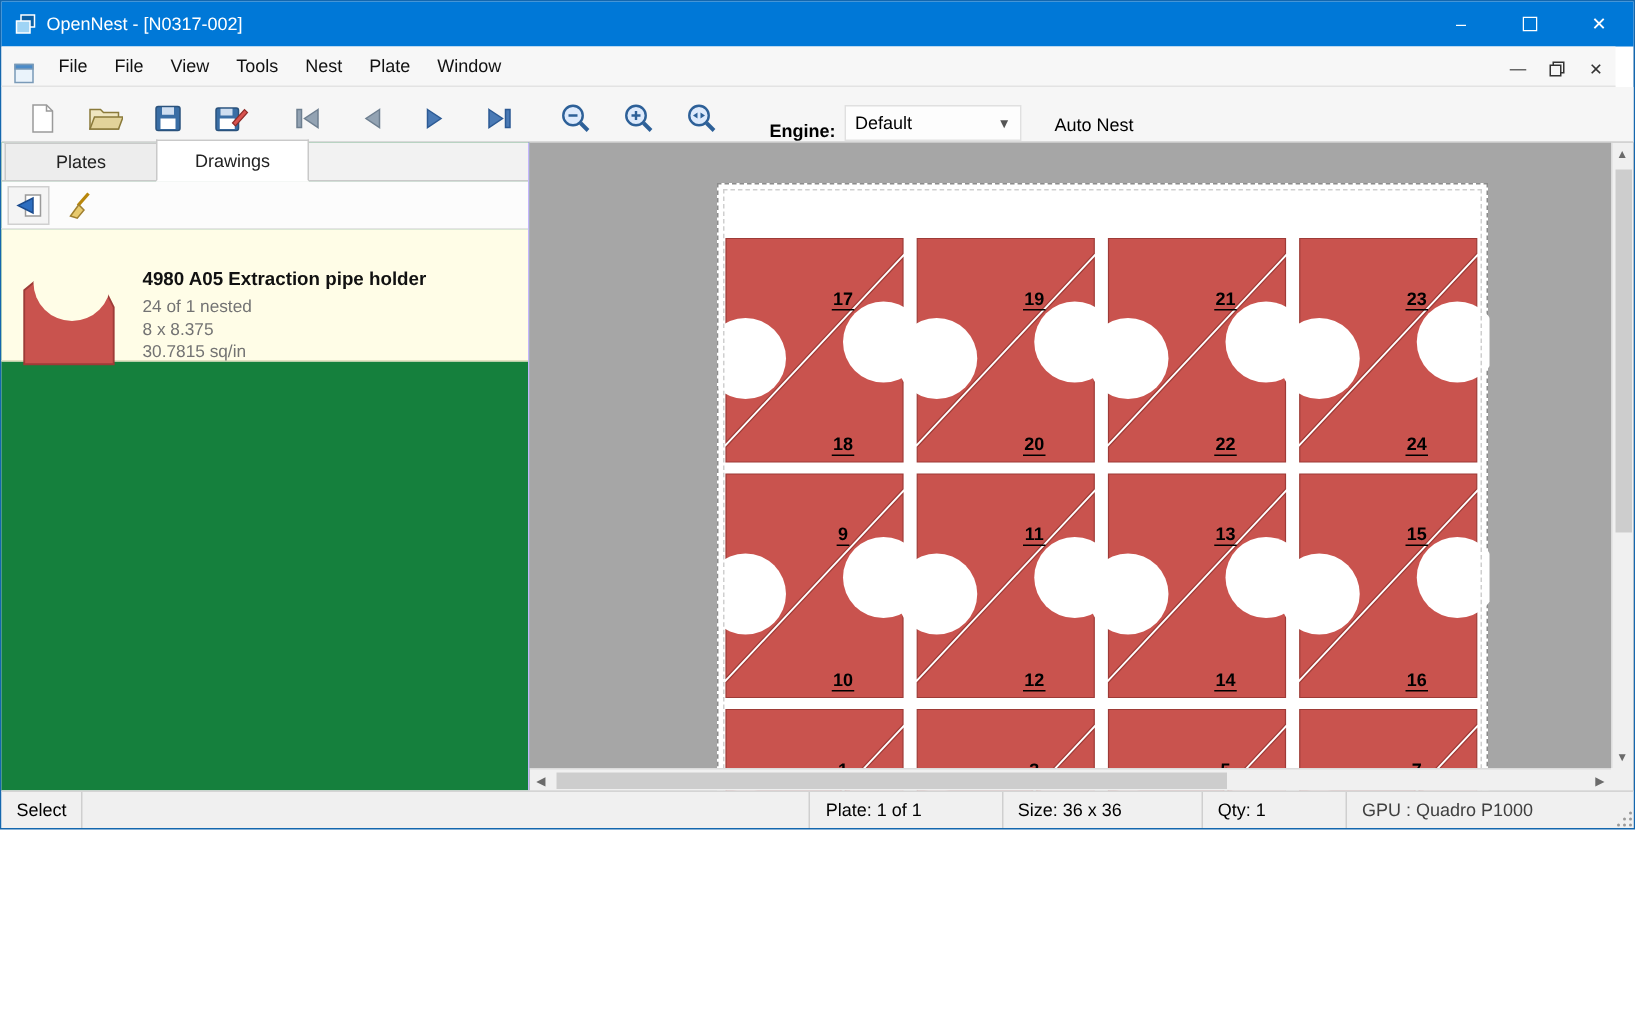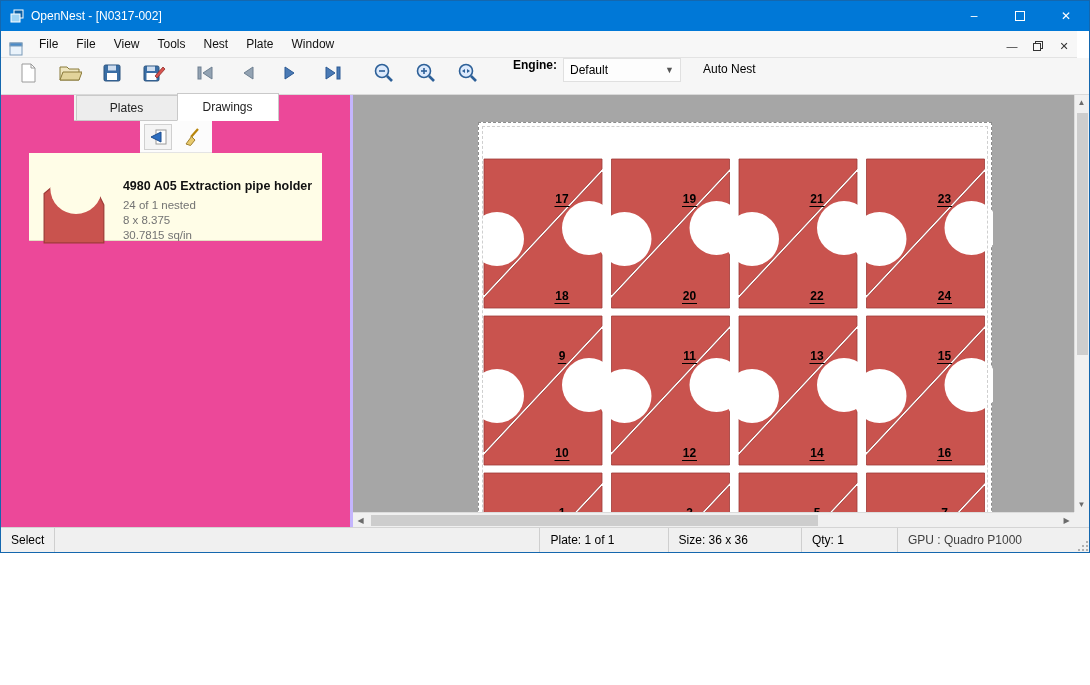--- a/index.html
+++ b/index.html
@@ -15,35 +15,35 @@
   .cap-btn svg { display:block; }
 
   
   .menubar { position:absolute; left:0; top:30px; right:12px; height:27px; background:#f7f7f7; display:flex; align-items:flex-end; border-bottom:1px solid #e3e3e3; }
   .menubar .docicon { margin:0 6px 0 7px; width:16px; height:16px; }
   .menu-item { font-size:12px; color:#111; padding:6px 9px; cursor:default; }
   .menubar .spacer { flex:1; }
   .mdi-btn { width:26px; height:22px; display:flex; align-items:center; justify-content:center; color:#333; font-size:11px; }
 
   
-  .toolbar { position:absolute; left:0; top:57px; right:0; height:37px; background:#f6f6f6; border-bottom:1px solid #d9d9d9; display:flex; align-items:flex-start; }
+  .toolbar { position:absolute; left:0; top:57px; right:0; height:37px; background:#f6f6f6; border-bottom:1px solid #d9d9d9; display:flex; align-items:flex-end; }
   .tbtn { width:30px; height:30px; border:none; background:transparent; display:flex; align-items:center; justify-content:center; padding:0; }
   .tgap { width:22px; }
   .tgap-s { width:12px; }
   .engine-label { font-size:12px; font-weight:bold; margin:0 6px 0 30px; }
   .combo { width:118px; height:24px; background:#fdfdfd; border:1px solid #e0e0e0; display:flex; align-items:center; font-size:12px; padding:0 6px; }
   .combo .val { flex:1; }
   .combo .arrow { color:#555; font-size:9px; }
   .autonest { font-size:12px; margin-left:16px; background:transparent; border:none; padding:4px 6px; }
 
   
   .content { position:absolute; left:0; top:94px; right:0; bottom:25px; display:flex; }
 
   
-  .left-panel { width:352px; background:#ec4899; border-right:3px solid #c4b5fd; display:flex; flex-direction:column;align-items:center; }
+  .left-panel { width:352px; background:#15803d; border-right:1px solid #c4b5fd; display:flex; flex-direction:column; }
   .tabstrip { height:26px; background:#f2f2f2; display:flex; align-items:flex-end; border-bottom:1px solid #c9c9c9; padding-left:2px; }
   .tab { font-size:12px; padding:5px 0; width:102px; text-align:center; background:#ededed; border:1px solid #c9c9c9; border-bottom:none; margin-right:-1px; color:#222; }
   .tab.active { background:#fff; position:relative; top:1px; padding:6px 0 6px 0; border-bottom:1px solid #fff; z-index:2; }
   .panel-toolbar { height:32px; display:flex; align-items:center; border-bottom:1px solid #e4e4e4; padding-left:4px; background:#fcfcfc; }
   .pbtn { width:28px; height:26px; border:1px solid #d0d0d0; background:#f4f4f4; display:flex; align-items:center; justify-content:center; margin-right:6px; }
   .pbtn.flat { border-color:transparent; background:transparent; }
 
   .drawing-item { background:#fffde7; border-bottom:1px solid #e3e0c2; display:flex; padding:24px 10px; height:88px; }
   .thumb { width:72px; height:72px; flex:0 0 72px; margin-right:12px; }
   .d-info { padding-top:2px; }

